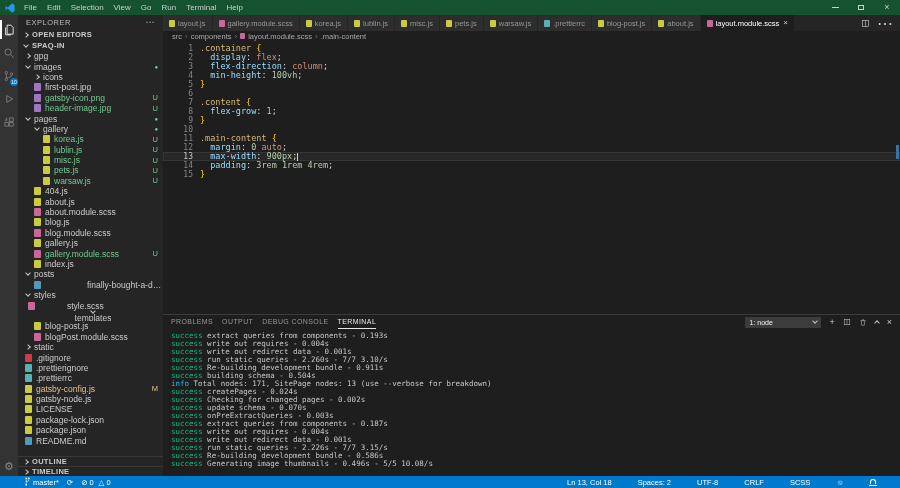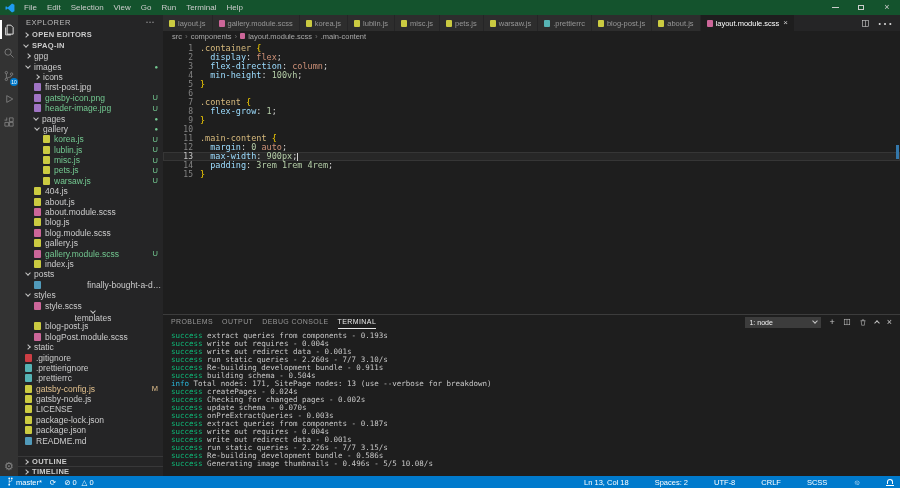--- a/index.html
+++ b/index.html
@@ -95,21 +95,21 @@
     padding:0 4px;font-size:7px;color:#f0f0f0}
   .p-ic{font-size:9px;line-height:1;display:flex;align-items:center}
   .p-ic svg{stroke:currentColor;fill:none;stroke-width:1.1}
   .terminal{flex:1;overflow:hidden;padding:3px 0 0 8px;font-family:"DejaVu Sans Mono",monospace;font-size:7.5px;line-height:8px}
   .t-line{white-space:pre;height:8px}
   .t-success{color:#0dbc79}
   .t-info{color:#29b8db}
   .t-text{color:#c8c8c8}
 
   
-  .statusbar{height:12px;background:#007acc;display:flex;align-items:center;font-size:7.5px;color:#ffffff;padding:0 7px}
+  .statusbar{height:12px;background:#007acc;display:flex;align-items:center;font-size:7.5px;color:#ffffff;padding:0 24px}
   .sb-left{display:flex;gap:8px;align-items:center}
   .sb-right{margin-left:auto;display:flex;gap:26px;align-items:center}
   .sb-item{display:flex;align-items:center;gap:2px;white-space:nowrap}
   .bell{width:6px;height:5px;border:1px solid #fff;border-bottom:none;border-radius:3px 3px 0 0;position:relative;margin-top:-1px}
   .bell::after{content:"";position:absolute;bottom:-2px;left:-2px;right:-2px;height:1px;background:#fff}
 </style>
 </head>
 <body>
 
 <div class="titlebar">
@@ -212,21 +212,21 @@
         <div class="tree-row" style="padding-left: 14px;">
           <span class="ficon fk-image"></span>
           <span class="tree-label g-untracked">gatsby-icon.png</span>
           <span class="git-badge g-untracked">U</span>
         </div>
         <div class="tree-row" style="padding-left: 14px;">
           <span class="ficon fk-image"></span>
           <span class="tree-label g-untracked">header-image.jpg</span>
           <span class="git-badge g-untracked">U</span>
         </div>
-        <div class="tree-row" style="padding-left: 5px; margin-left: 8px;">
+        <div class="tree-row" style="padding-left: 5px;">
           <span class="cv d"></span>
           <span class="tree-label">pages</span>
           <span class="git-badge g-dot">●</span>
         </div>
         <div class="tree-row" style="padding-left: 14px;">
           <span class="cv d"></span>
           <span class="tree-label">gallery</span>
           <span class="git-badge g-dot">●</span>
         </div>
         <div class="tree-row" style="padding-left: 23px;">
@@ -292,21 +292,21 @@
           <span class="tree-label">posts</span>
         </div>
         <div class="tree-row" style="padding-left: 14px; gap: 42px;">
           <span class="ficon fk-md"></span>
           <span class="tree-label">finally-bought-a-domain.md</span>
         </div>
         <div class="tree-row" style="padding-left: 5px;">
           <span class="cv d"></span>
           <span class="tree-label">styles</span>
         </div>
-        <div class="tree-row" style="padding-left: 14px;">
+        <div class="tree-row" style="padding-left: 8px; gap: 28px;">
           <span class="ficon fk-scss"></span>
           <span class="tree-label">style.scss</span>
         </div>
         <div class="tree-row" style="padding-left: 5px; flex-direction: column;">
           <span class="cv d"></span>
           <span class="tree-label">templates</span>
         </div>
         <div class="tree-row" style="padding-left: 14px;">
           <span class="ficon fk-js"></span>
           <span class="tree-label">blog-post.js</span>

